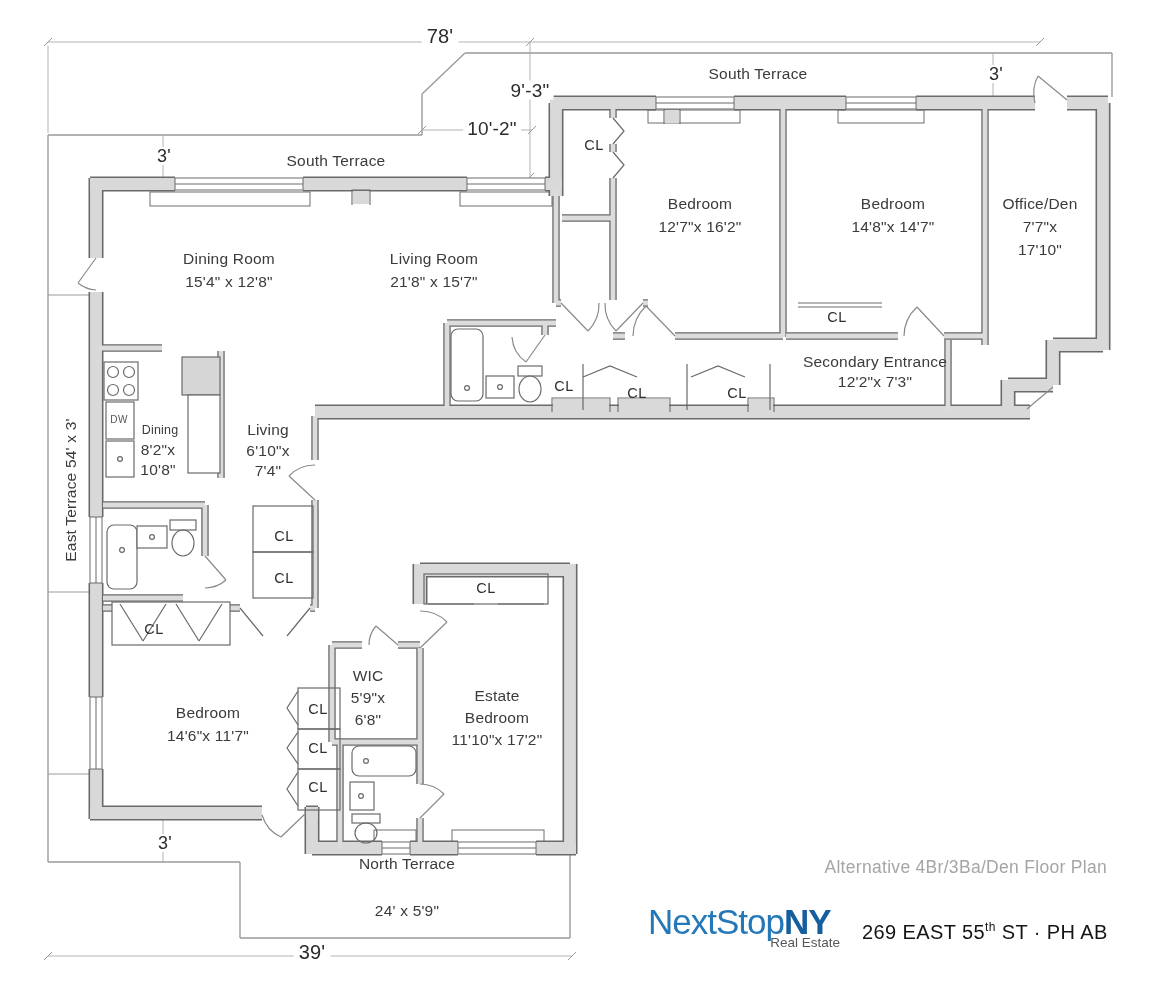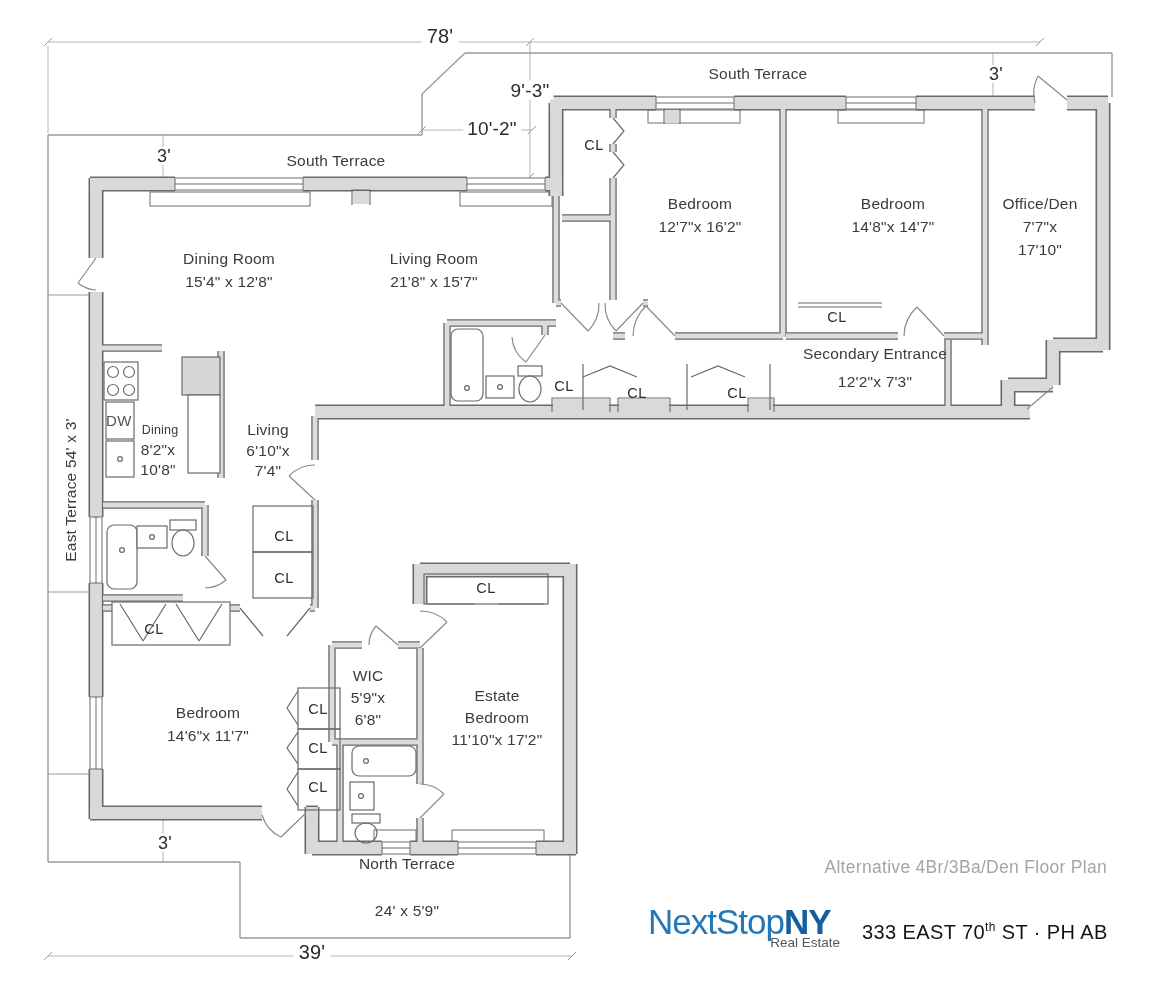--- a/index.html
+++ b/index.html
@@ -2,21 +2,21 @@
 <html><head>
 <meta charset="utf-8">
 <style>
   html,body{margin:0;padding:0;background:#fff;font-family:"Liberation Sans",sans-serif;}
   #plan{position:relative;width:1162px;height:1000px;background:#fff;overflow:hidden;}
   #plan svg{position:absolute;left:0;top:0;}
   .lbl{position:absolute;transform:translate(-50%,-50%);color:#3b3b3b;font-size:15.5px;
        white-space:nowrap;text-align:center;letter-spacing:.2px;line-height:1;}
   .lbl.sm{font-size:12.5px;}
   .lbl.cl{font-size:14.5px;color:#2f2f2f;letter-spacing:.6px;}
-  .lbl.dw{font-size:15px;color:#555;letter-spacing:.5px;}
+  .lbl.dw{font-size:10px;color:#555;letter-spacing:.5px;}
   .lbl.dim{font-size:20px;color:#2c2c2c;background:#fff;padding:0 5px;}
   .lbl.dim2{font-size:19px;color:#2c2c2c;background:#fff;padding:0 4px;}
   .lbl.dim3{font-size:18px;color:#2c2c2c;background:#fff;padding:0 3px;}
   .lbl.vert{transform:translate(-50%,-50%) rotate(-90deg);}
   .note{position:absolute;right:55px;top:857px;font-size:17.5px;color:#a5a5a5;letter-spacing:.3px;}
   .logo{position:absolute;left:648px;top:904px;width:196px;}
   .logo .main{font-size:35px;letter-spacing:-1px;line-height:1;}
   .logo .p1{color:#2478b8;font-weight:500;}
   .logo .p2{color:#175e9f;font-weight:800;}
   .logo .tag{font-size:13.5px;color:#55565a;text-align:right;margin-top:-4px;padding-right:4px;}
@@ -156,21 +156,21 @@
   <div class="lbl" style="left:229px;top:282px">15'4" x 12'8"</div>
   <div class="lbl" style="left:434px;top:259px">Living Room</div>
   <div class="lbl" style="left:434px;top:282px">21'8" x 15'7"</div>
   <div class="lbl" style="left:700px;top:204px">Bedroom</div>
   <div class="lbl" style="left:700px;top:227px">12'7"x 16'2"</div>
   <div class="lbl" style="left:893px;top:204px">Bedroom</div>
   <div class="lbl" style="left:893px;top:227px">14'8"x 14'7"</div>
   <div class="lbl" style="left:1040px;top:204px">Office/Den</div>
   <div class="lbl" style="left:1040px;top:227px">7'7"x</div>
   <div class="lbl" style="left:1040px;top:250px">17'10"</div>
-  <div class="lbl" style="left:875px;top:354px">Secondary Entrance</div>
+  <div class="lbl" style="left:875px;top:362px">Secondary Entrance</div>
   <div class="lbl" style="left:875px;top:382px">12'2"x 7'3"</div>
   <div class="lbl sm" style="left:160px;top:430px">Dining</div>
   <div class="lbl" style="left:158px;top:450px">8'2"x</div>
   <div class="lbl" style="left:158px;top:470px">10'8"</div>
   <div class="lbl" style="left:268px;top:430px">Living</div>
   <div class="lbl" style="left:268px;top:451px">6'10"x</div>
   <div class="lbl" style="left:268px;top:471px">7'4"</div>
   <div class="lbl" style="left:208px;top:713px">Bedroom</div>
   <div class="lbl" style="left:208px;top:736px">14'6"x 11'7"</div>
   <div class="lbl" style="left:368px;top:676px">WIC</div>
@@ -206,15 +206,15 @@
   <div class="lbl cl" style="left:318px;top:748px">CL</div>
   <div class="lbl cl" style="left:318px;top:787px">CL</div>
   <div class="lbl cl" style="left:486px;top:588px">CL</div>
   <div class="lbl dw" style="left:119px;top:420px">DW</div>
 
   <div class="note">Alternative 4Br/3Ba/Den Floor Plan</div>
   <div class="logo">
     <div class="main"><span class="p1">NextStop</span><span class="p2">NY</span></div>
     <div class="tag">Real Estate</div>
   </div>
-  <div class="addr"><span>333 EAST 70</span><sup>th</sup><span> ST · PH AB</span></div>
+  <div class="addr"><span>269 EAST 55</span><sup>th</sup><span> ST · PH AB</span></div>
 
 </div>
 
 </body></html>

